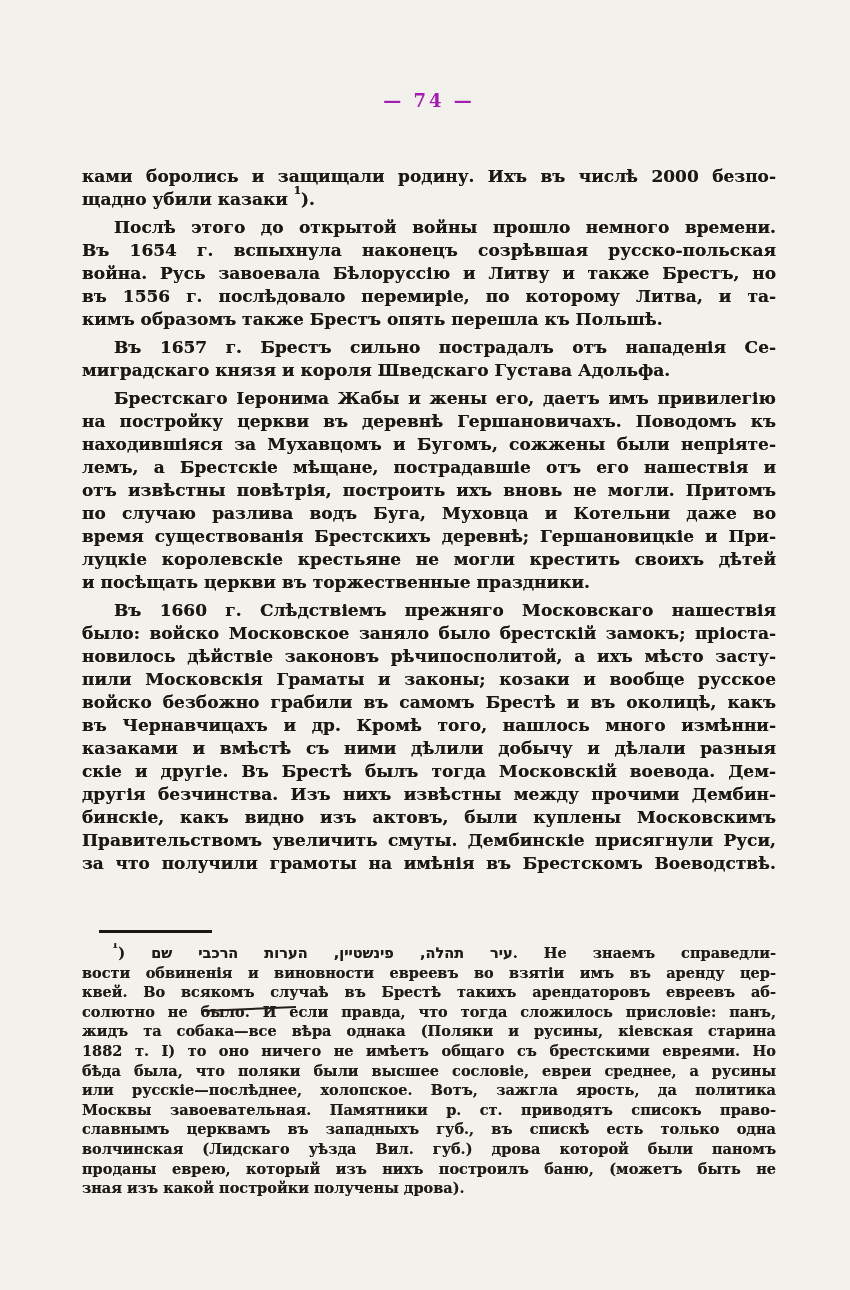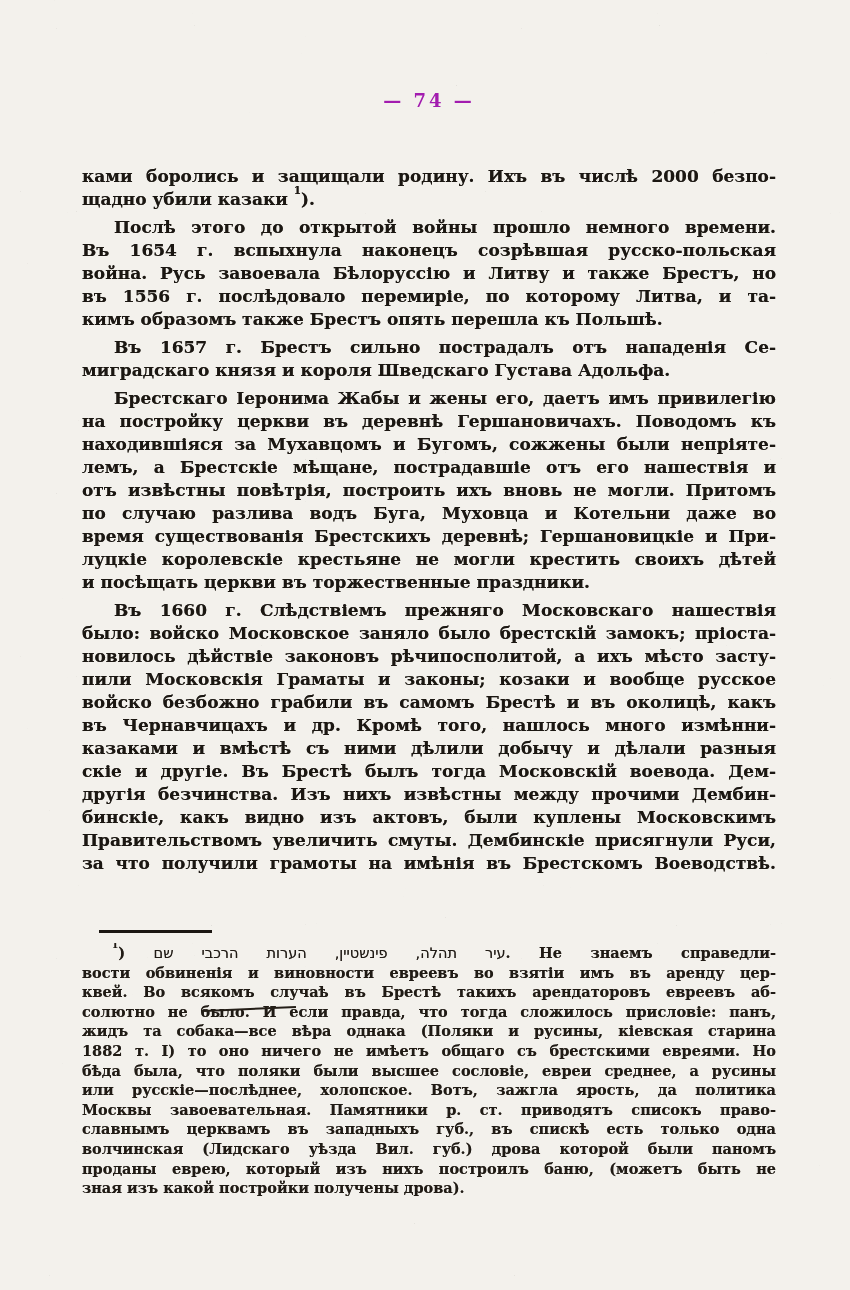--- a/index.html
+++ b/index.html
@@ -38,21 +38,21 @@
   }
   
   #fnrule{position:absolute;top:930px;left:99px;width:113px;height:3px;background:#1b1712;}
   #footnote{position:absolute;top:943px;left:82px;width:694px;}
   .fline{
     height:19.6px;line-height:19.6px;font-size:14.5px;font-weight:bold;
     white-space:nowrap;color:#201b15;
     text-shadow:0 0 0.5px rgba(28,22,17,.6);
   }
   .fline.first{text-indent:30px;}
-  .he{font-family:"DejaVu Sans", sans-serif;font-weight:normal;unicode-bidi:isolate;direction:rtl;}
+  .he{font-family:"DejaVu Sans", sans-serif;font-weight:bold;unicode-bidi:isolate;direction:rtl;}
   
   #penstroke{
     position:absolute;top:1008px;left:204px;width:92px;height:2px;
     background:#241e17;transform:rotate(-2.5deg);z-index:4;
   }
 </style>
 </head>
 <body>
 
 <div id="page">

